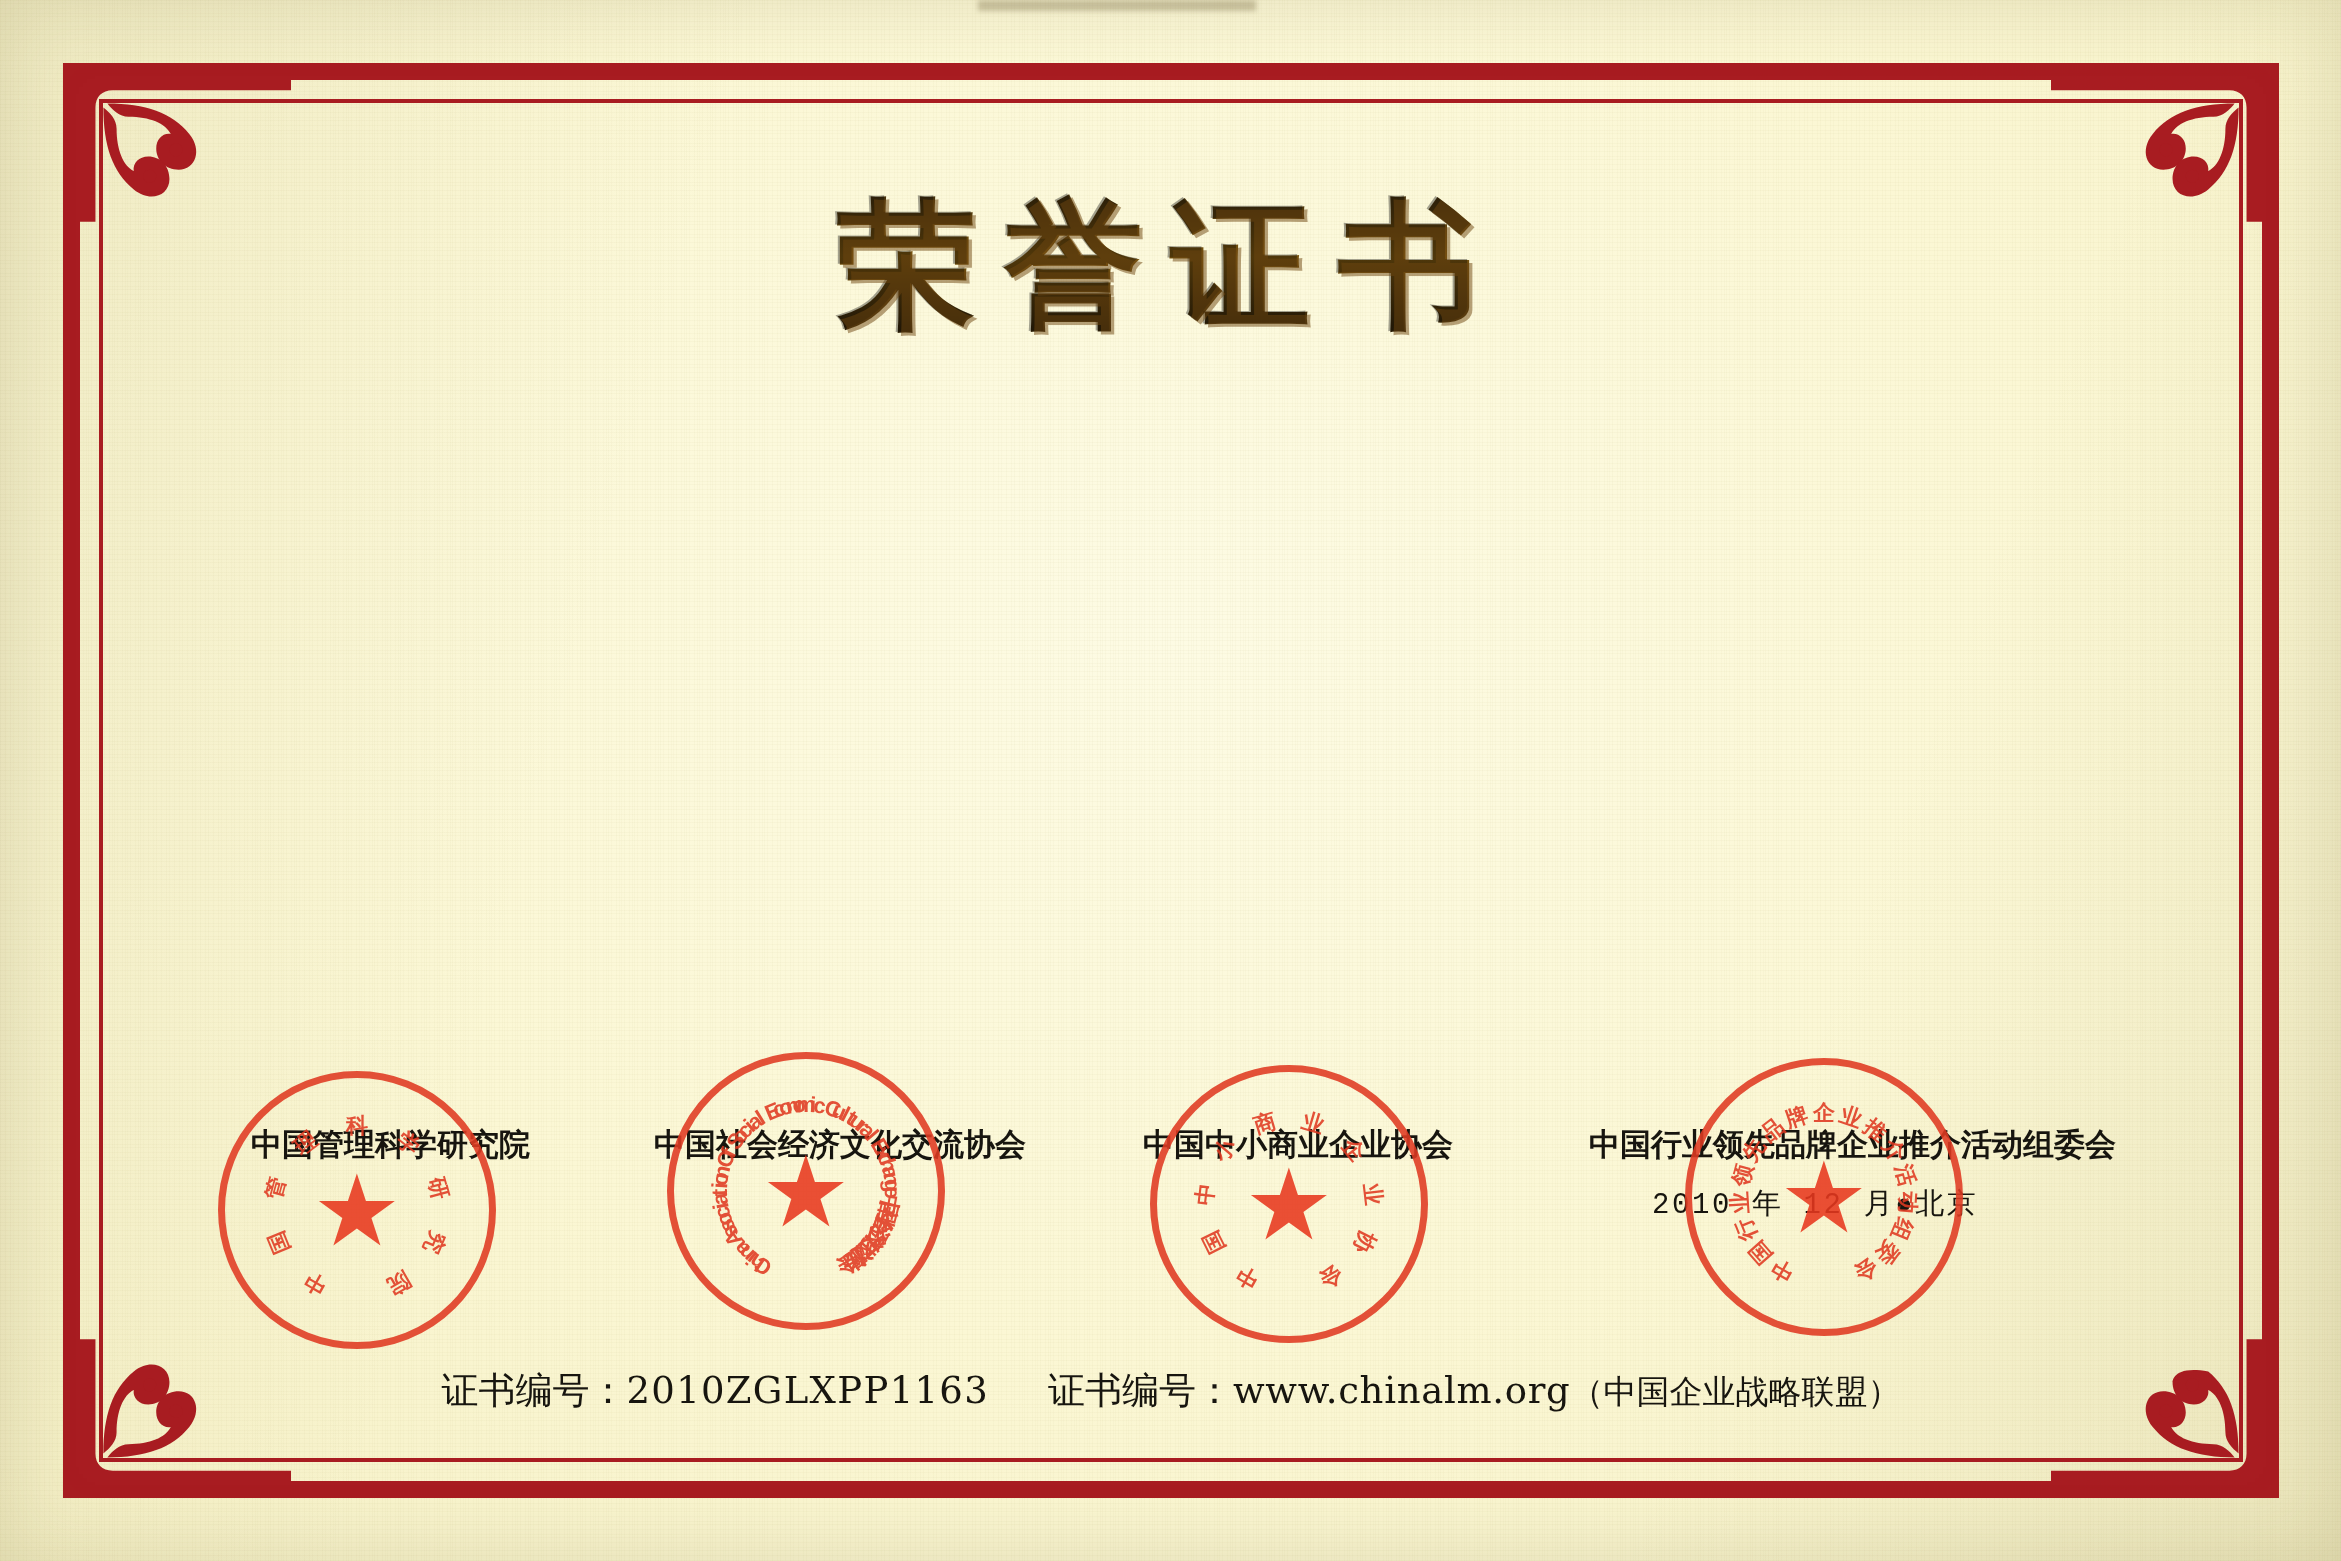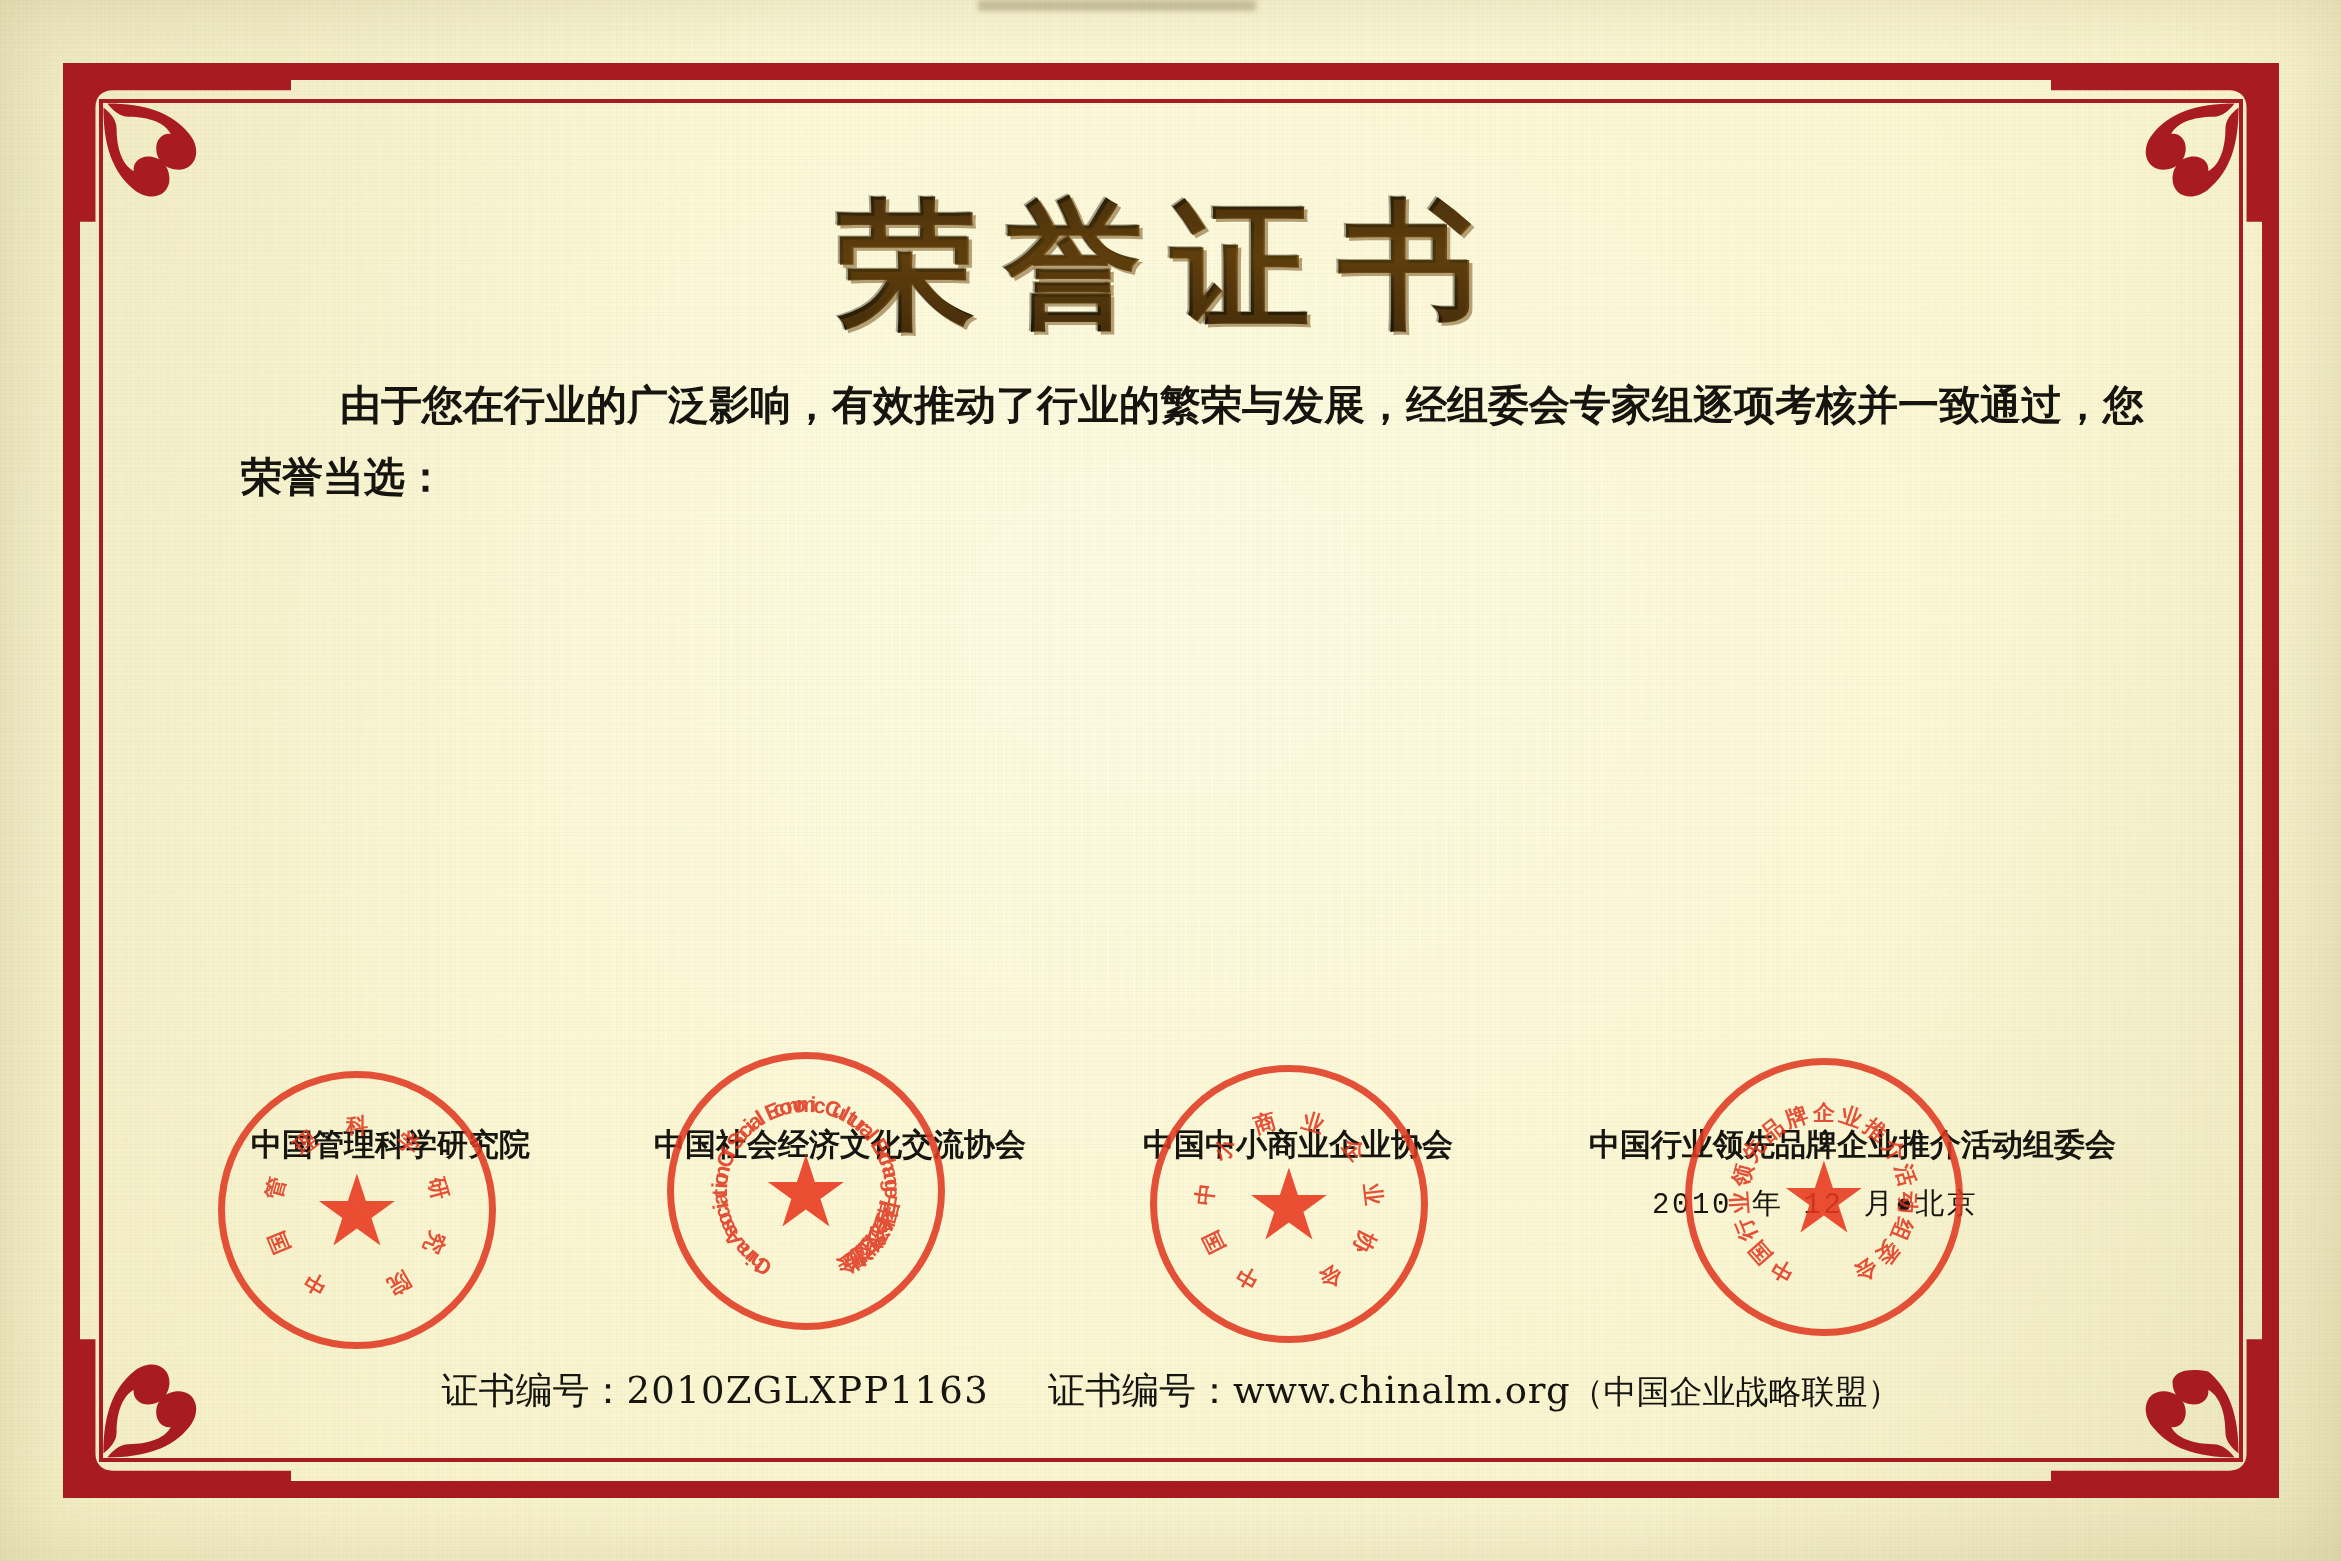--- a/index.html
+++ b/index.html
@@ -276,21 +276,20 @@
       <circle fill="currentColor" cx="156" cy="116" r="10"></circle>
       <circle fill="currentColor" cx="116" cy="156" r="10"></circle>
     </svg>
   </div>
 
   <div class="content">
 
     <div class="title">荣誉证书</div>
 
 
-    <div class="body-text"><span class="indent"></span><span>由于您在行业的广泛影响，有效推动了行业的繁荣与发展，经组委会专家组逐项考核并一致通过，您荣誉当选：</span></div>
 
 
     <div class="issuers">
       <div class="issuer issuer1">中国管理科学研究院</div>
       <div class="issuer issuer2">中国社会经济文化交流协会</div>
       <div class="issuer issuer3">中国中小商业企业协会</div>
       <div class="issuer issuer4">中国行业领先品牌企业推介活动组委会</div>
     </div>
 
     <div class="date-line">2010 年 12 月●北京</div>

